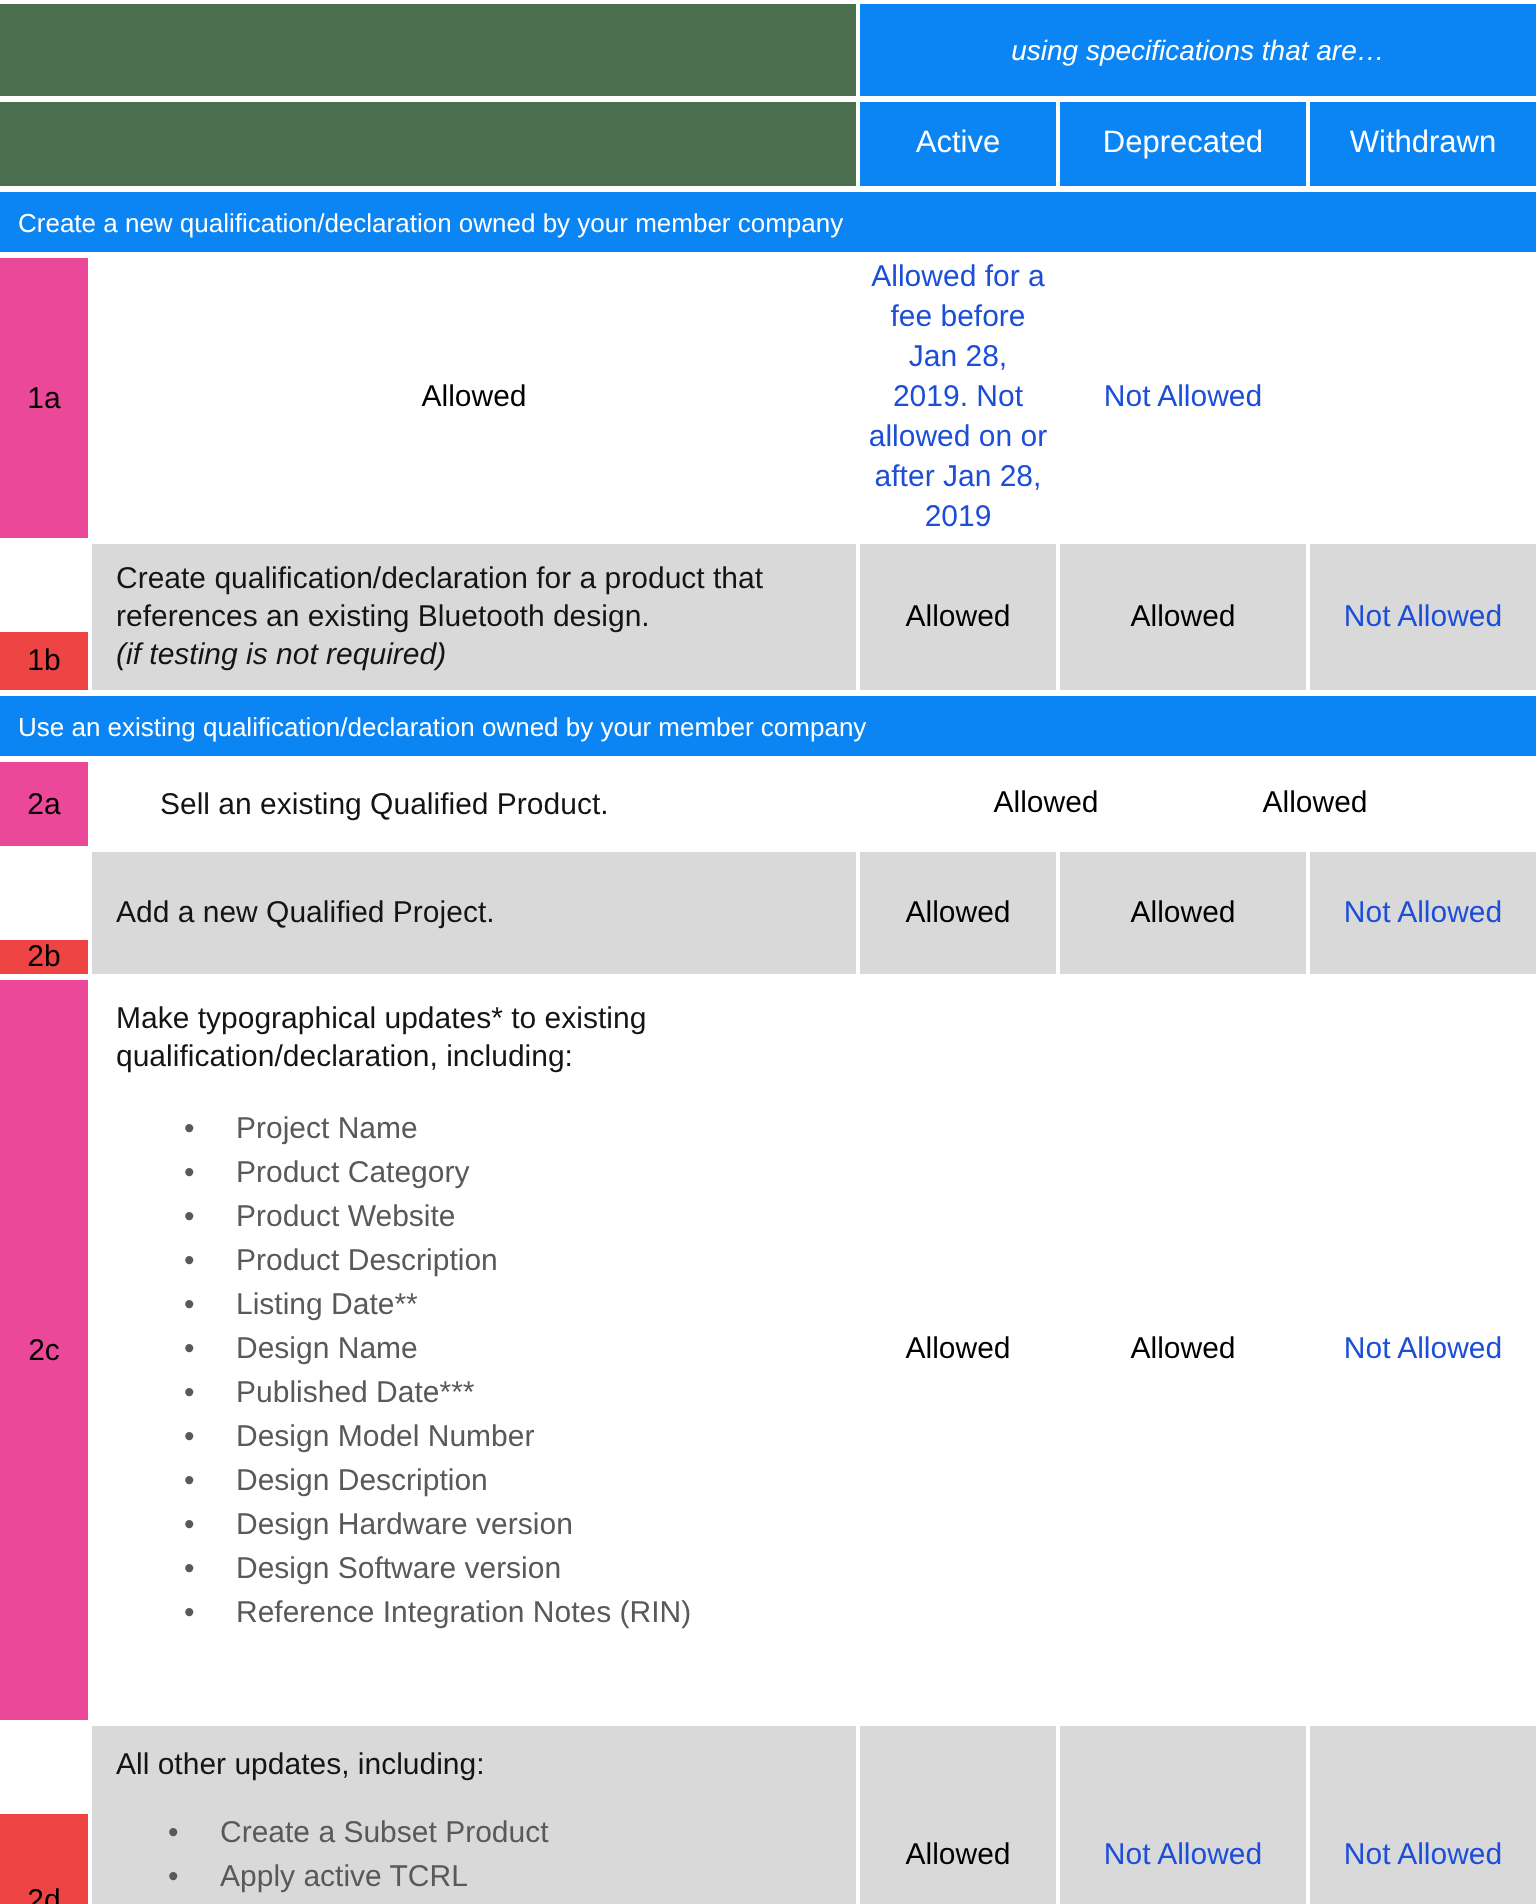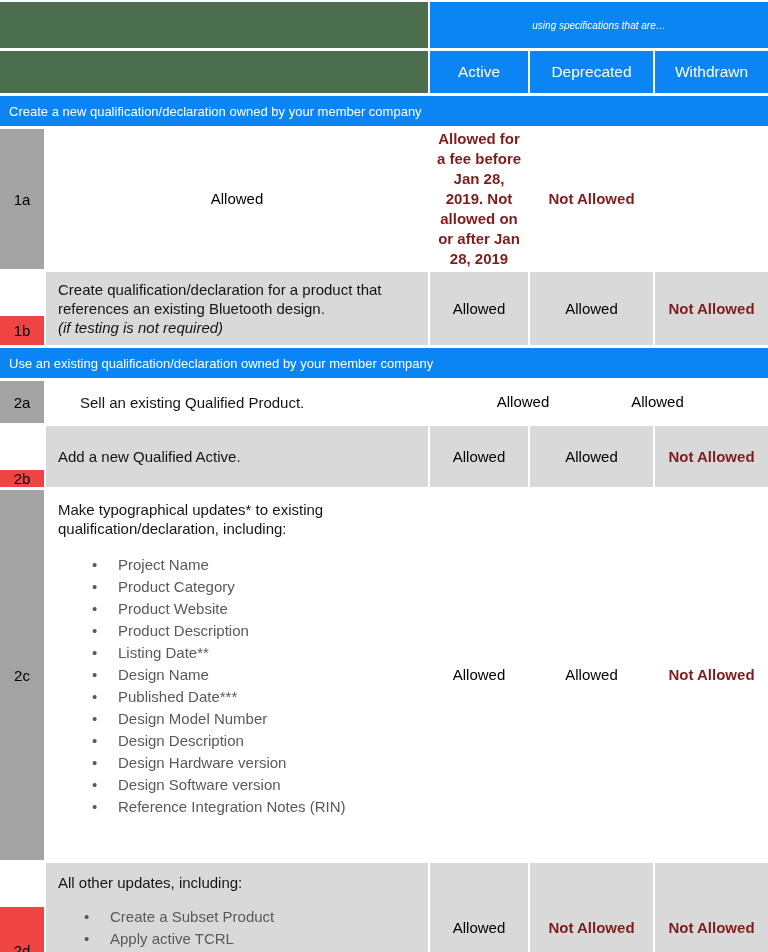--- a/index.html
+++ b/index.html
@@ -28,40 +28,40 @@
   .r-head1 { min-height: 46px; }
   .r-head2 { min-height: 42px; }
   .r-banner { min-height: 30px; }
   .r-1a { min-height: 117px; }
   .r-1b { min-height: 64px; }
   .r-2a { min-height: 42px; gap: 24px; }
   .r-2b { min-height: 40px; }
   .r-2c { min-height: 370px; }
   .r-2d { min-height: 130px; }
 
-  .spec-caption { justify-content: center; font-style: italic; font-size: 10px; }
+  .spec-caption { justify-content: center; font-style: italic; font-size: 14px; }
   .col-head { justify-content: center; font-size: 15.5px; }
   .banner-cell { padding-left: 9px; font-size: 13px; }
 
-  .id-cell { justify-content: center; background: #a3a3a3; color: #000; }
+  .id-cell { justify-content: center; background: #ec4899; color: #000; }
   .desc-cell {
     padding: 8px 12px;
     flex-direction: column;
     align-items: flex-start;
     justify-content: center;
     line-height: 19px;
   }
   .desc-cell.top { justify-content: flex-start; padding-top: 10px; }
   .val-cell { justify-content: center; text-align: center; color: #000; padding: 0 4px; line-height: 20px; }
 
   .shaded .cell { background: #d9d9d9; }
   .shaded .id-cell { background: #ef4444; margin-top: 44px; }
 
   .italic { font-style: italic; }
-  .red { color: #7f1d1d; font-weight: bold; }
+  .red { color: #1d4ed8; }
 
   ul.bullets {
     list-style: none;
     margin: 16px 0 0 0;
     padding: 0 0 0 34px;
     color: #595959;
   }
   ul.bullets.tight { margin-top: 14px; padding-left: 26px; }
   ul.bullets li { position: relative; padding-left: 26px; line-height: 22px; }
   ul.bullets li::before { content: "\2022"; position: absolute; left: 0; top: 0; }
@@ -133,21 +133,21 @@
       <span>Allowed</span>
     </div>
     <div class="cell val-cell">
       <span>Allowed</span>
     </div>
   </div>
 
   <div class="row r-2b shaded">
     <div class="cell id-cell">2b</div>
     <div class="cell desc-cell">
-      <div>Add a new Qualified Active.</div>
+      <div>Add a new Qualified Project.</div>
     </div>
     <div class="cell val-cell">
       <span>Allowed</span>
     </div>
     <div class="cell val-cell">
       <span>Allowed</span>
     </div>
     <div class="cell val-cell">
       <span class="red">Not Allowed</span>
     </div>

